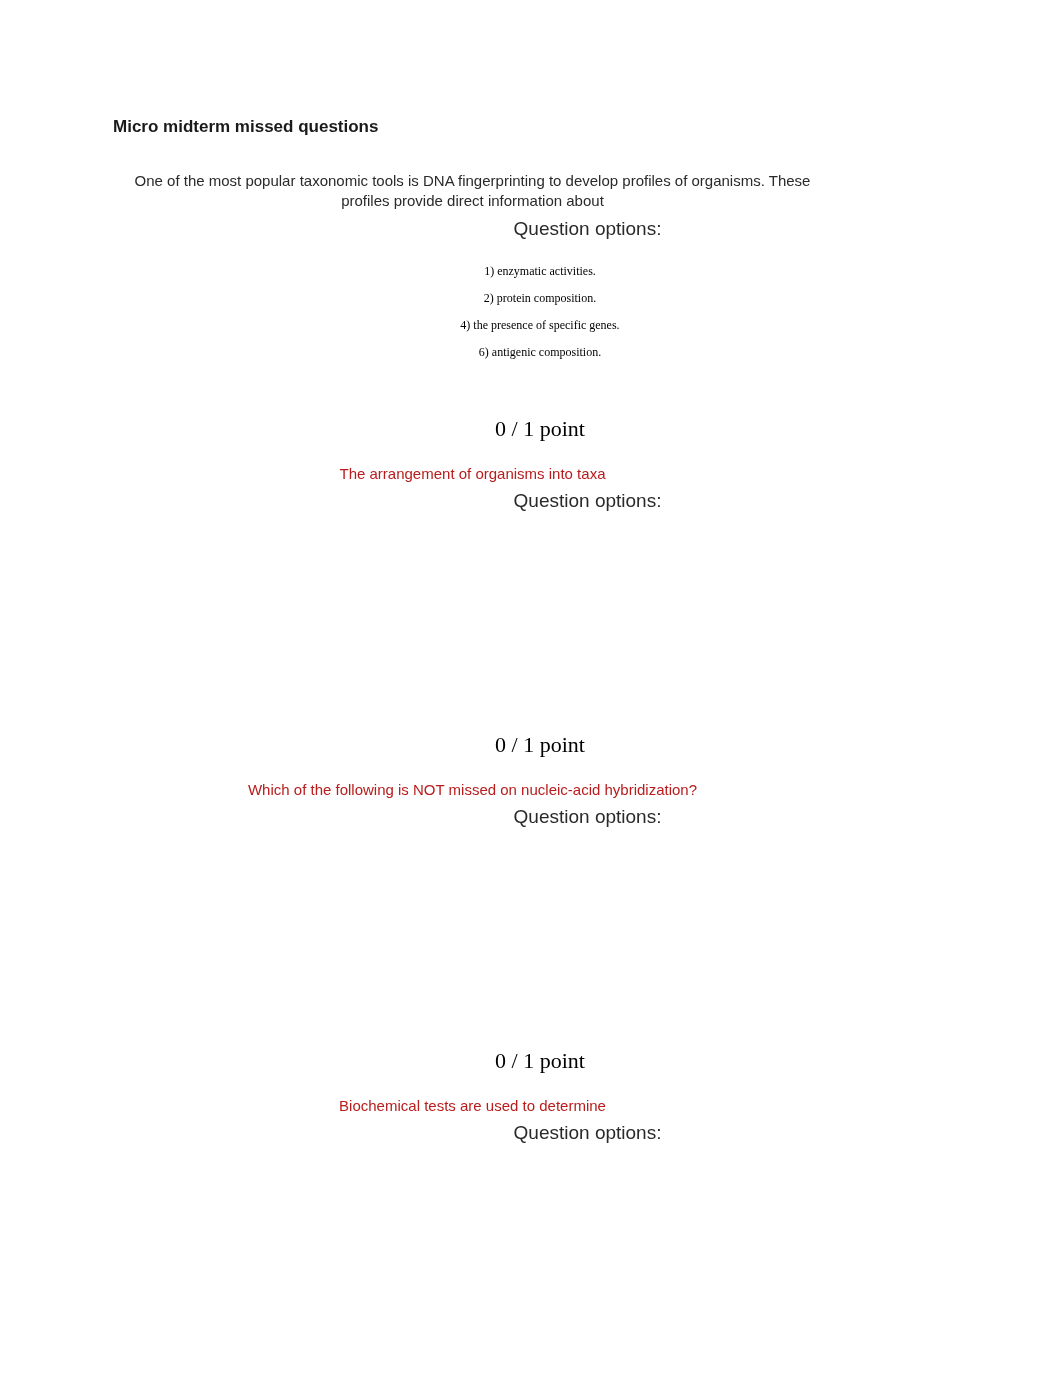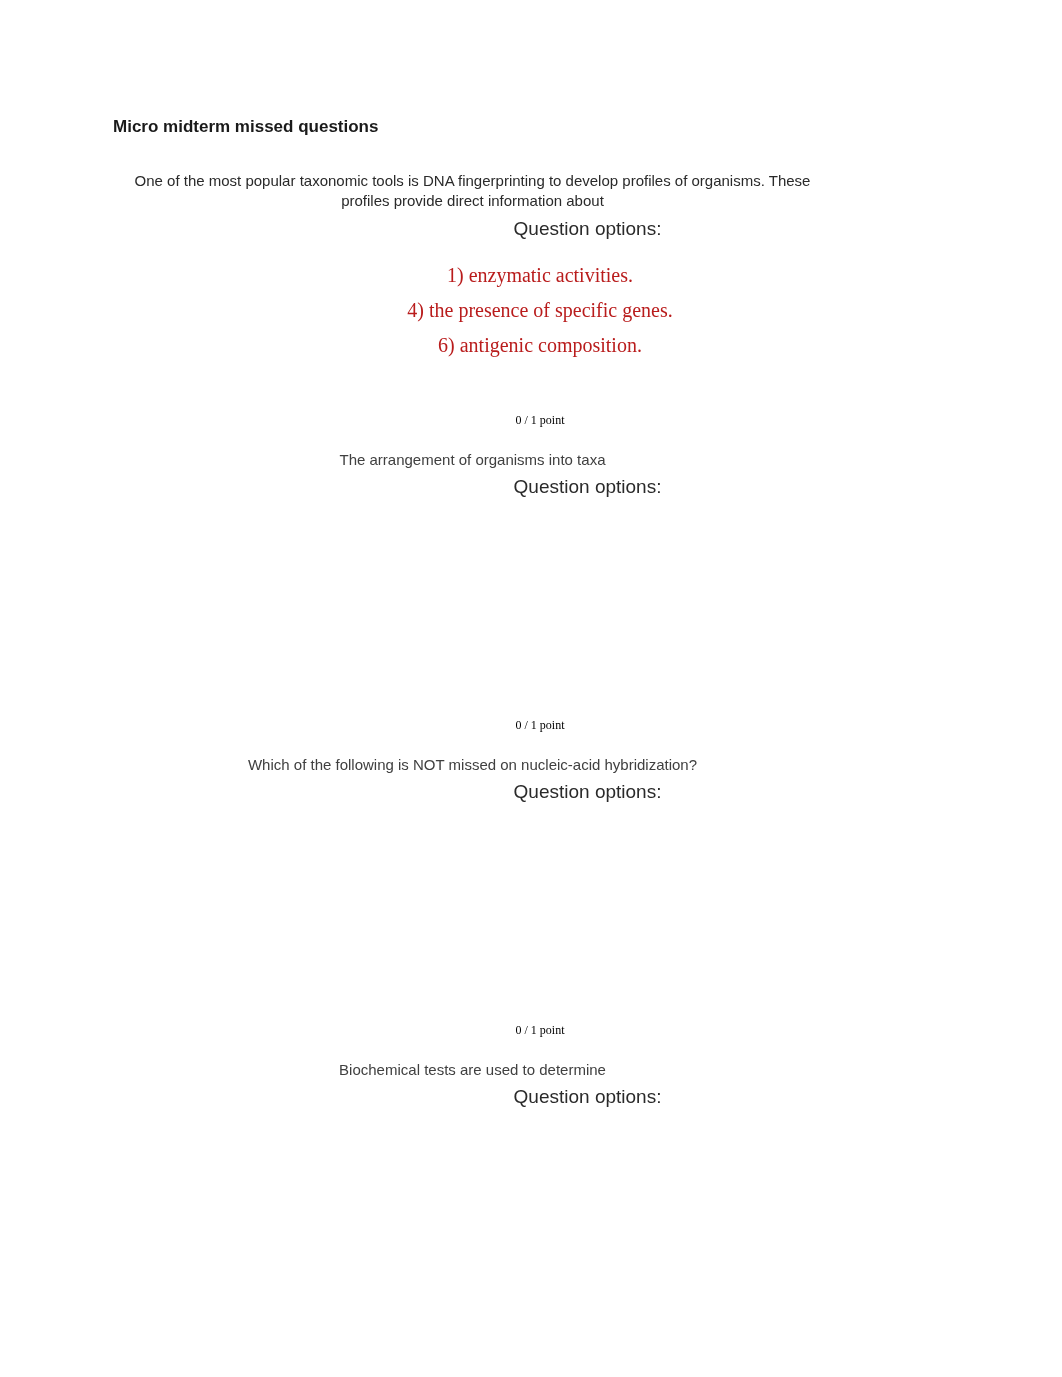--- a/index.html
+++ b/index.html
@@ -36,33 +36,33 @@
     .q-options-label {
       font-size: 19px;
       color: #2a2a2a;
       padding: 6px 0 0 113px;
     }
     .answers {
       padding: 18px 0 0 18px;
     }
     .answer-line {
       font-family: Georgia, "Times New Roman", serif;
-      font-size: 20px;
-      color: #b91c1c;
+      font-size: 12px;
+      color: #000000;
       padding: 6px 0;
     }
     .score {
       font-family: Georgia, "Times New Roman", serif;
-      font-size: 12px;
+      font-size: 22px;
       color: #000;
       padding: 50px 0 0 18px;
     }
     .q-prompt-next {
       font-size: 15px;
-      color: #404040;
+      color: #b91c1c;
       line-height: 1.35;
       padding: 22px 230px 0 113px;
     }
     .spacer-block {
       height: 170px;
     }
     .blur-strip {
       position: absolute;
       left: 5px;
       width: 265px;
@@ -78,20 +78,21 @@
 <div class="page">
 
   <div class="title">Micro midterm missed questions</div>
 
   <div class="question-block">
     <div class="q-prompt">One of the most popular taxonomic tools is DNA fingerprinting to develop profiles of organisms. These profiles provide direct information about</div>
     <div class="q-options-label">Question options:</div>
 
     <div class="answers">
       <div class="answer-line">1) enzymatic activities.</div>
+      <div class="answer-line">2) protein composition.</div>
       <div class="answer-line">4) the presence of specific genes.</div>
       <div class="answer-line">6) antigenic composition.</div>
     </div>
   </div>
 
   <div class="question-block">
     <div class="score">0 / 1 point</div>
     <div class="q-prompt-next">The arrangement of organisms into taxa</div>
     <div class="q-options-label">Question options:</div>
     <div class="spacer-block"></div>

